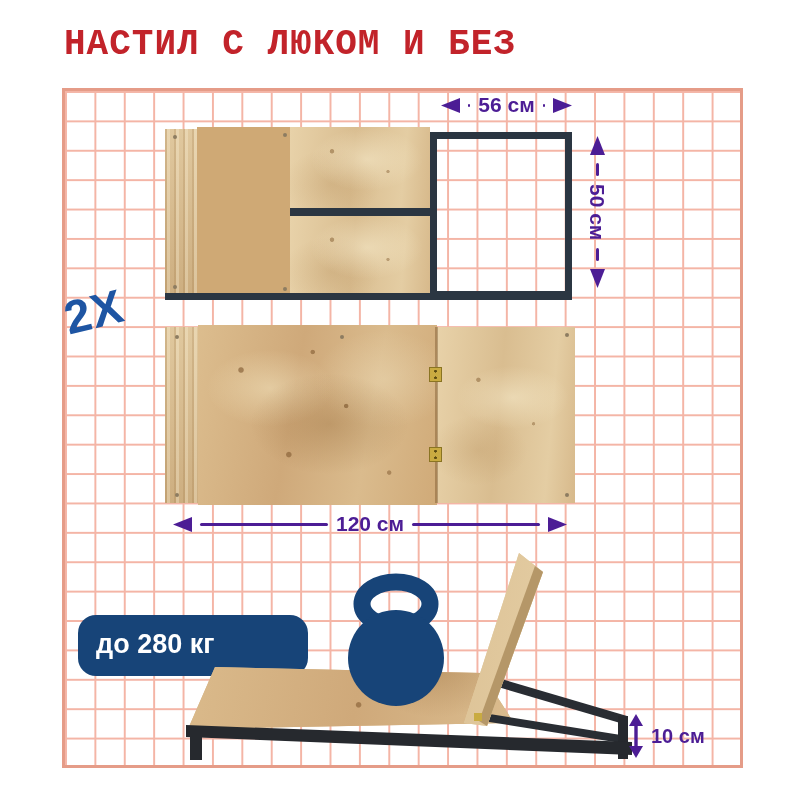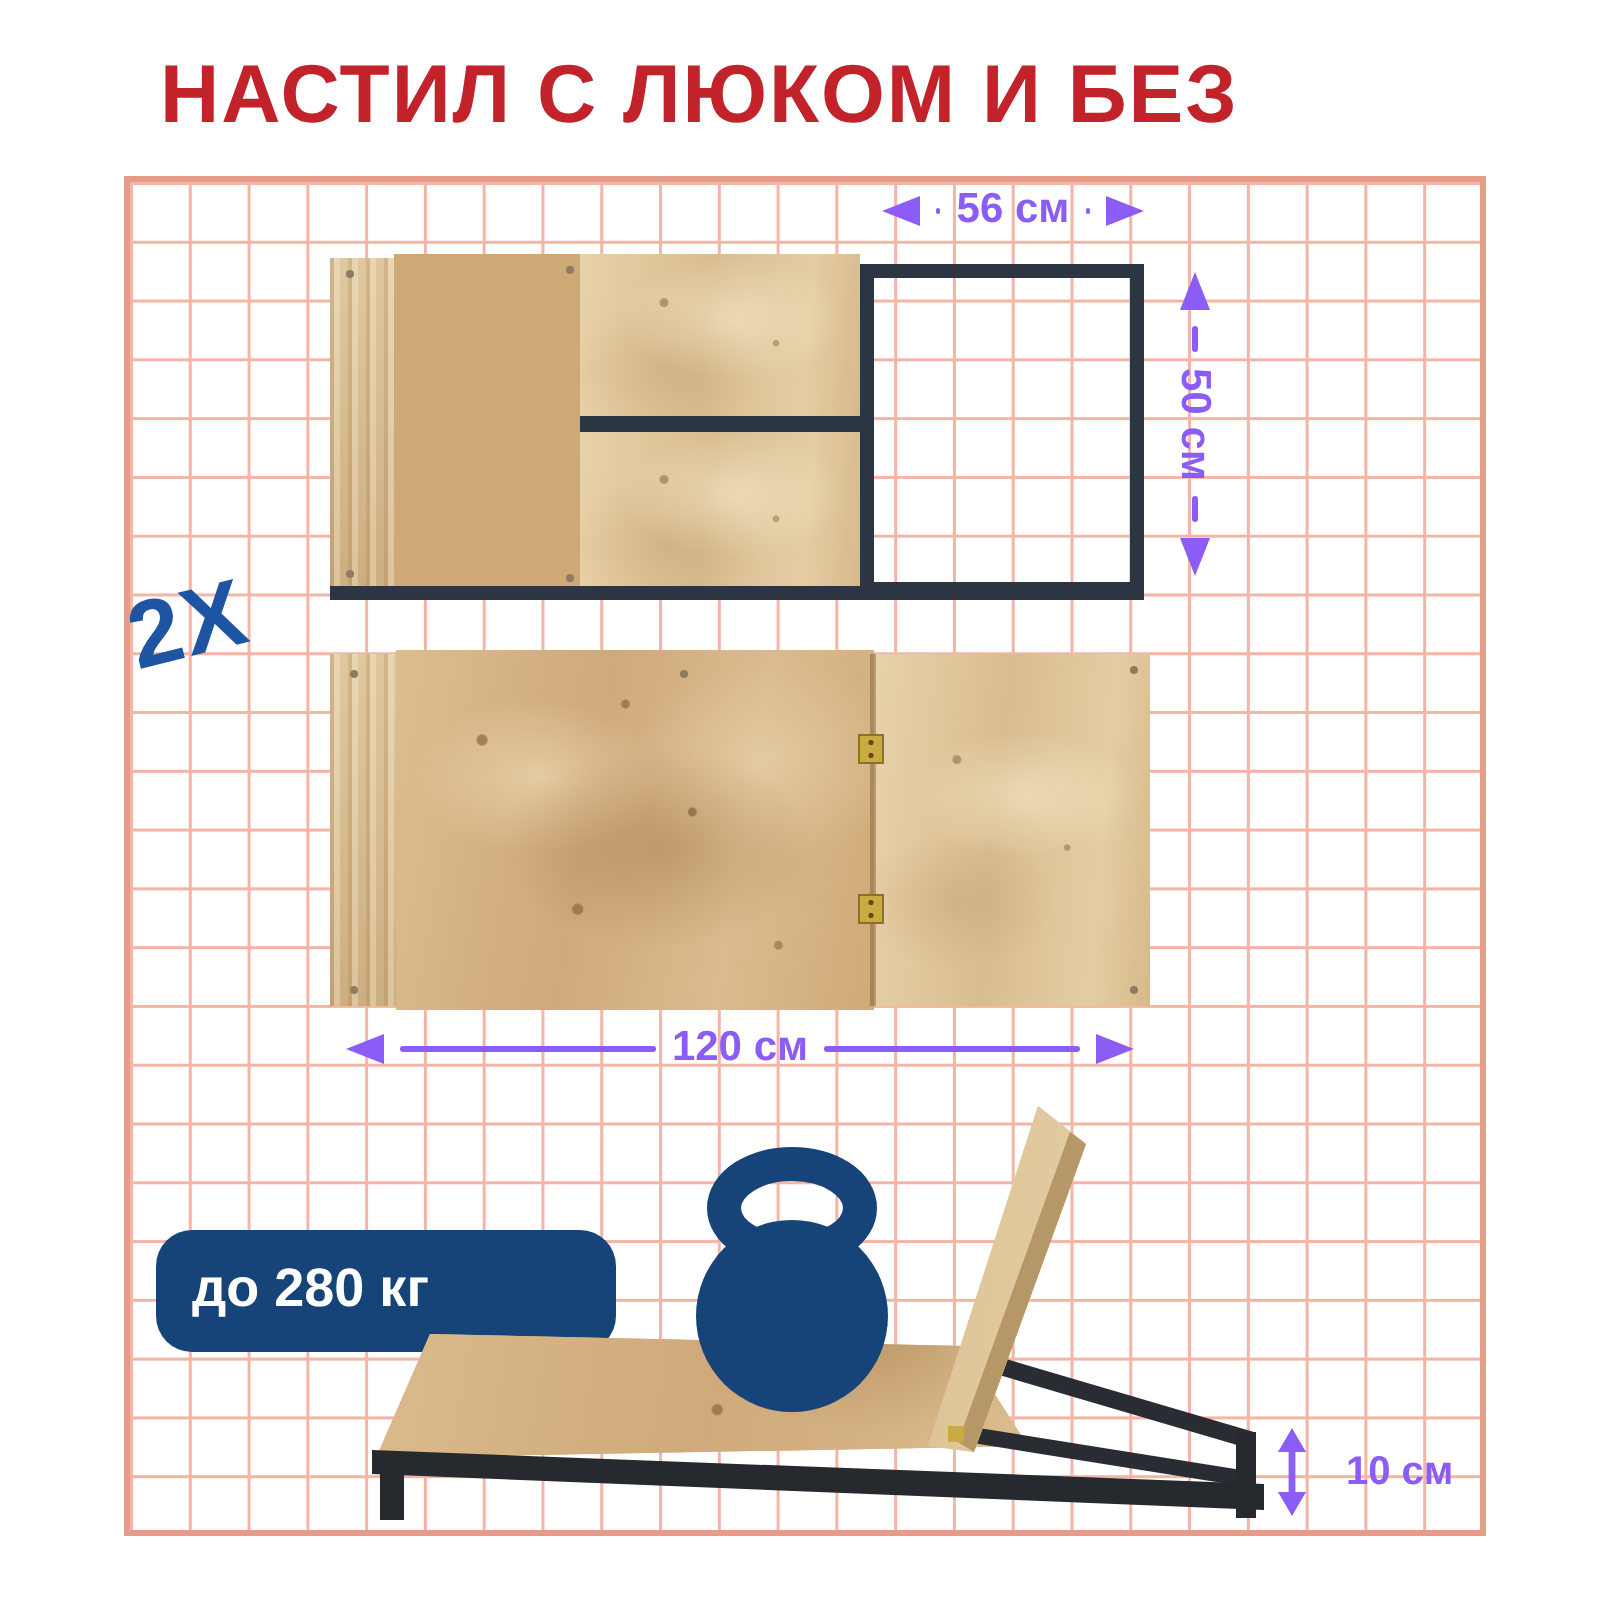--- a/index.html
+++ b/index.html
@@ -2,22 +2,22 @@
 <html><head>
 <meta charset="utf-8">
 <style>
   html,body{margin:0;padding:0;background:#ffffff;}
   .canvas{
     position:relative;width:800px;height:800px;overflow:hidden;background:#ffffff;
     font-family:"Liberation Sans",sans-serif;
   }
   
   .title{
-    position:absolute;left:80px;top:24px;margin:0;
-    font-size:41px;font-weight:700;letter-spacing:1px;color:#c2232a;white-space:nowrap;
+    position:absolute;left:64px;top:24px;margin:0;
+    font-size:36px;font-weight:700;letter-spacing:1px;color:#c2232a;white-space:nowrap;font-family:Liberation Mono, monospace;
   }
   
   .grid{
     position:absolute;left:62px;top:88px;width:675px;height:674px;
     border:3px solid #e59c88;background-color:#ffffff;
     background-image:
       linear-gradient(to right,#f4b5a6 1.6px,transparent 1.6px),
       linear-gradient(to bottom,#f4b5a6 1.6px,transparent 1.6px);
     background-size:29.4px 29.4px;z-index:1;
   }
@@ -65,21 +65,21 @@
       linear-gradient(180deg,#e0c89e,#cdae80);
   }
   
   .metal{background:#2b3642;position:absolute;}
   .frame{
     position:absolute;border:7px solid #2b3642;background:transparent;box-sizing:border-box;
   }
   
   .dim{
     position:absolute;display:flex;align-items:center;gap:8px;
-    color:#8b5cf6;font-weight:700;font-size:21px;z-index:4;white-space:nowrap;
+    color:#4c1d95;font-weight:700;font-size:21px;z-index:4;white-space:nowrap;
   }
   .dim .ln{flex:1;height:3px;background:currentColor;border-radius:2px;}
   .dim svg{flex:none;display:block;fill:currentColor;}
   .dim-v{flex-direction:column;}
   .dim-v .ln{width:3px;height:auto;flex:1;}
   .dim-v .lbl{writing-mode:vertical-rl;}
   
   .mult{
     position:absolute;left:64px;top:284px;font-size:47px;font-weight:700;color:#1e55a3;
     transform:rotate(-14deg);z-index:4;letter-spacing:1px;
@@ -192,21 +192,21 @@
     <div class="p-lid wood-light"></div>
     <div class="p-lid-edge"></div>
     <div class="p-hinge"></div>
   </div>
 
   <svg class="kettlebell" width="104" height="142" viewBox="0 0 104 142">
     <ellipse cx="52" cy="38" rx="34" ry="22" fill="none" stroke="#174478" stroke-width="17"></ellipse>
     <circle cx="52" cy="92" r="48" fill="#174478"></circle>
   </svg>
 
-  <div class="dim" style="left:629px;top:714px;gap:20px;font-size:20px;margin-left:10px;">
+  <div class="dim" style="left:629px;top:714px;gap:8px;font-size:20px;">
     <svg width="14" height="44" viewBox="0 0 14 44">
       <polygon points="7,0 0,12 14,12"></polygon>
         <rect x="5.3" y="9" width="3.4" height="26"></rect>
         <polygon points="7,44 0,32 14,32"></polygon>
     </svg>
     <span class="lbl">10 см</span>
   </div>
 
 </div>
 

